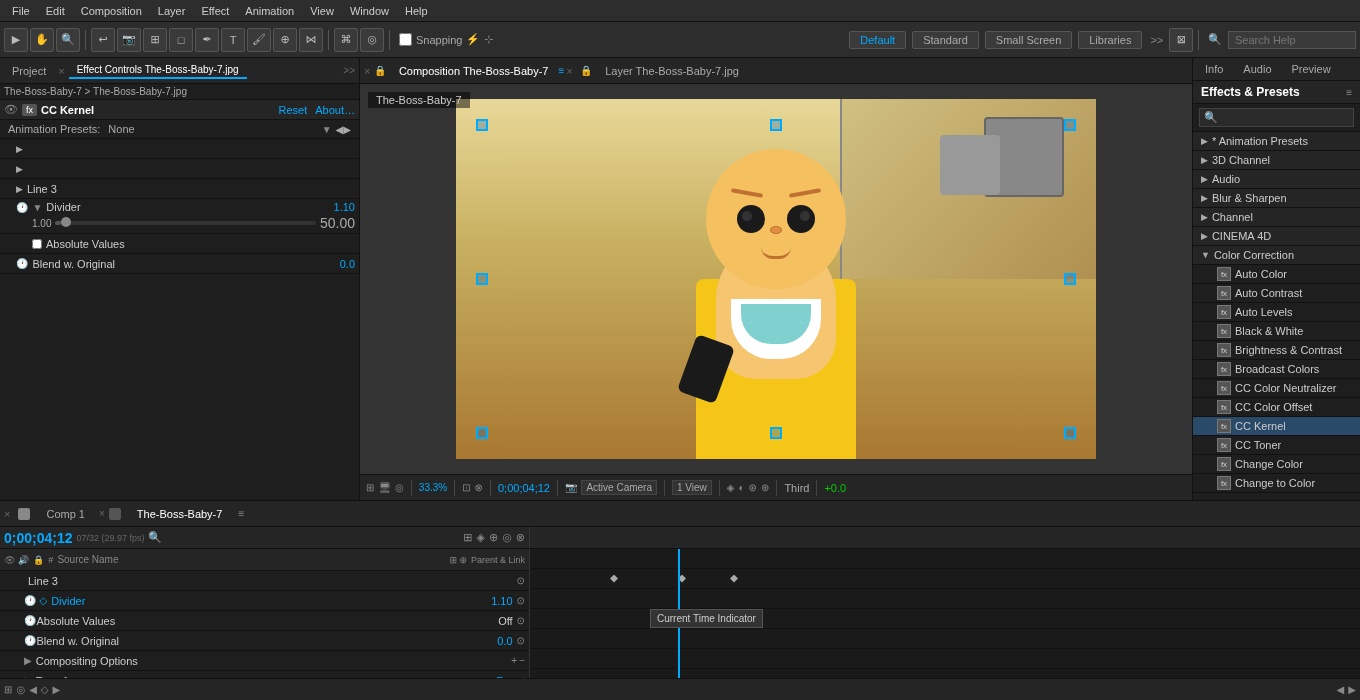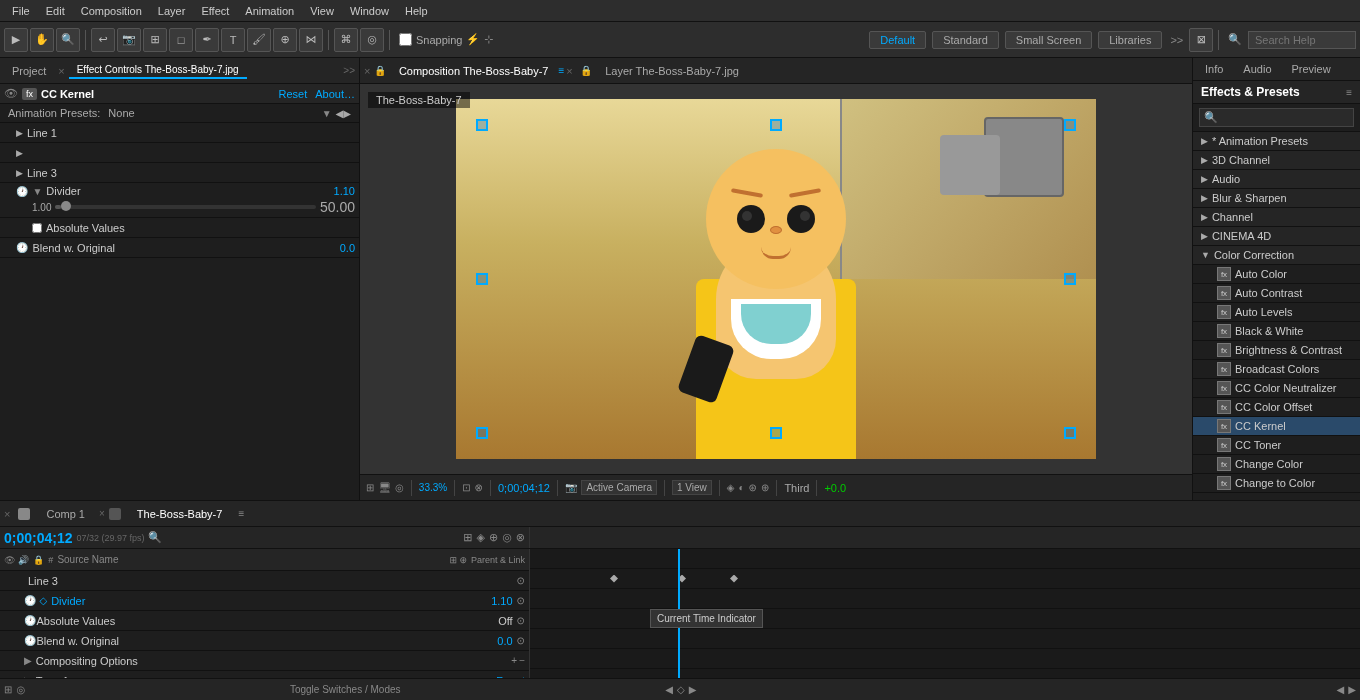--- a/index.html
+++ b/index.html
@@ -9,21 +9,21 @@
     #menubar { background: #2d2d2d; height: 22px; display: flex; align-items: center; padding: 0 4px; border-bottom: 1px solid #111; flex-shrink: 0; }
     .menu-item { padding: 2px 8px; color: #ccc; font-size: 11px; cursor: pointer; white-space: nowrap; }
 
     
     #toolbar { background: #2d2d2d; height: 36px; display: flex; align-items: center; padding: 0 4px; border-bottom: 1px solid #111; flex-shrink: 0; gap: 2px; }
     .toolbar-btn { width: 24px; height: 24px; background: #3a3a3a; border: 1px solid #555; display: flex; align-items: center; justify-content: center; cursor: pointer; color: #bbb; font-size: 11px; border-radius: 2px; }
     .toolbar-sep { width: 1px; height: 20px; background: #555; margin: 0 3px; }
     .toolbar-spacer { flex: 1; }
     .workspace-btn { padding: 2px 10px; background: #3a3a3a; border: 1px solid #555; color: #aaa; font-size: 11px; cursor: pointer; border-radius: 2px; margin: 0 2px; }
     .workspace-btn.active { color: #00aaff; }
-    .search-box { background: #3a3a3a; border: 1px solid #555; color: #ccc; font-size: 11px; padding: 2px 6px; width: 108px; }
+    .search-box { background: #3a3a3a; border: 1px solid #555; color: #ccc; font-size: 11px; padding: 2px 6px; width: 128px; }
 
     
     #main { display: flex; flex: 1; overflow: hidden; }
 
     
     #left-panel { width: 360px; background: #1e1e1e; border-right: 1px solid #111; display: flex; flex-direction: column; flex-shrink: 0; }
     .panel-tabs { display: flex; background: #252525; border-bottom: 1px solid #111; padding: 0 4px; height: 26px; align-items: center; }
     .panel-tab { padding: 2px 8px; color: #aaa; font-size: 11px; cursor: pointer; white-space: nowrap; }
     .panel-tab.active { color: #fff; border-bottom: 2px solid #00aaff; }
     .panel-drag { color: #666; font-size: 10px; margin-left: auto; }
@@ -202,20 +202,23 @@
 
   <div id="left-panel">
 
     <div class="panel-tabs">
       <span class="panel-tab">Project</span>
       <span style="color:#666;margin:0 4px;">×</span>
       <span class="panel-tab active" style="font-size:10px;">Effect Controls The-Boss-Baby-7.jpg</span>
       <span class="panel-drag">&gt;&gt;</span>
     </div>
 
+    <div class="breadcrumb">
+      <span>The-Boss-Baby-7 &gt; The-Boss-Baby-7.jpg</span>
+    </div>
 
     <div class="effect-header">
       <span style="color:#888;font-size:11px;margin-right:4px;">👁</span>
       <span class="fx-badge">fx</span>
       <span class="effect-name">CC Kernel</span>
       <span class="effect-reset">Reset</span>
       <span class="effect-about">About…</span>
     </div>
 
     <div class="presets-row">
@@ -223,21 +226,20 @@
       <span class="presets-value">None</span>
       <span style="color:#888;font-size:10px;margin-right:4px;">▼</span>
       <span class="arrow-btn">◀</span>
       <span class="arrow-btn">▶</span>
     </div>
 
     <div class="effect-props">
 
       <div class="prop-row">
         <span class="prop-triangle">▶</span>
-        <span class="prop-name">Line 1</span>
       </div>
 
       <div class="prop-row">
         <span class="prop-triangle">▶</span>
       </div>
 
       <div class="prop-row">
         <span class="prop-triangle">▶</span>
         <span class="prop-name">Line 3</span>
       </div>
@@ -575,23 +577,20 @@
       <div class="tl-track-row"></div>
       <div class="tl-track-row"></div>
 
       <div class="tl-tooltip" style="left:120px;top:60px;">Current Time Indicator</div>
     </div>
   </div>
 
   <div class="timeline-footer">
     <span class="tl-footer-btn">⊞</span>
     <span class="tl-footer-btn">◎</span>
-    <div class="tl-footer-mid">
-      <span class="tl-toggle-label">Toggle Switches / Modes</span>
-    </div>
     <span style="color:#888;font-size:10px;">◀</span>
     <span style="color:#888;font-size:10px;">◇</span>
     <span style="color:#888;font-size:10px;">▶</span>
     <span style="flex:1;"></span>
     <span style="color:#888;font-size:10px;">◀</span>
     <span style="color:#888;font-size:10px;">▶</span>
   </div>
 </div>
 
 </body></html>

